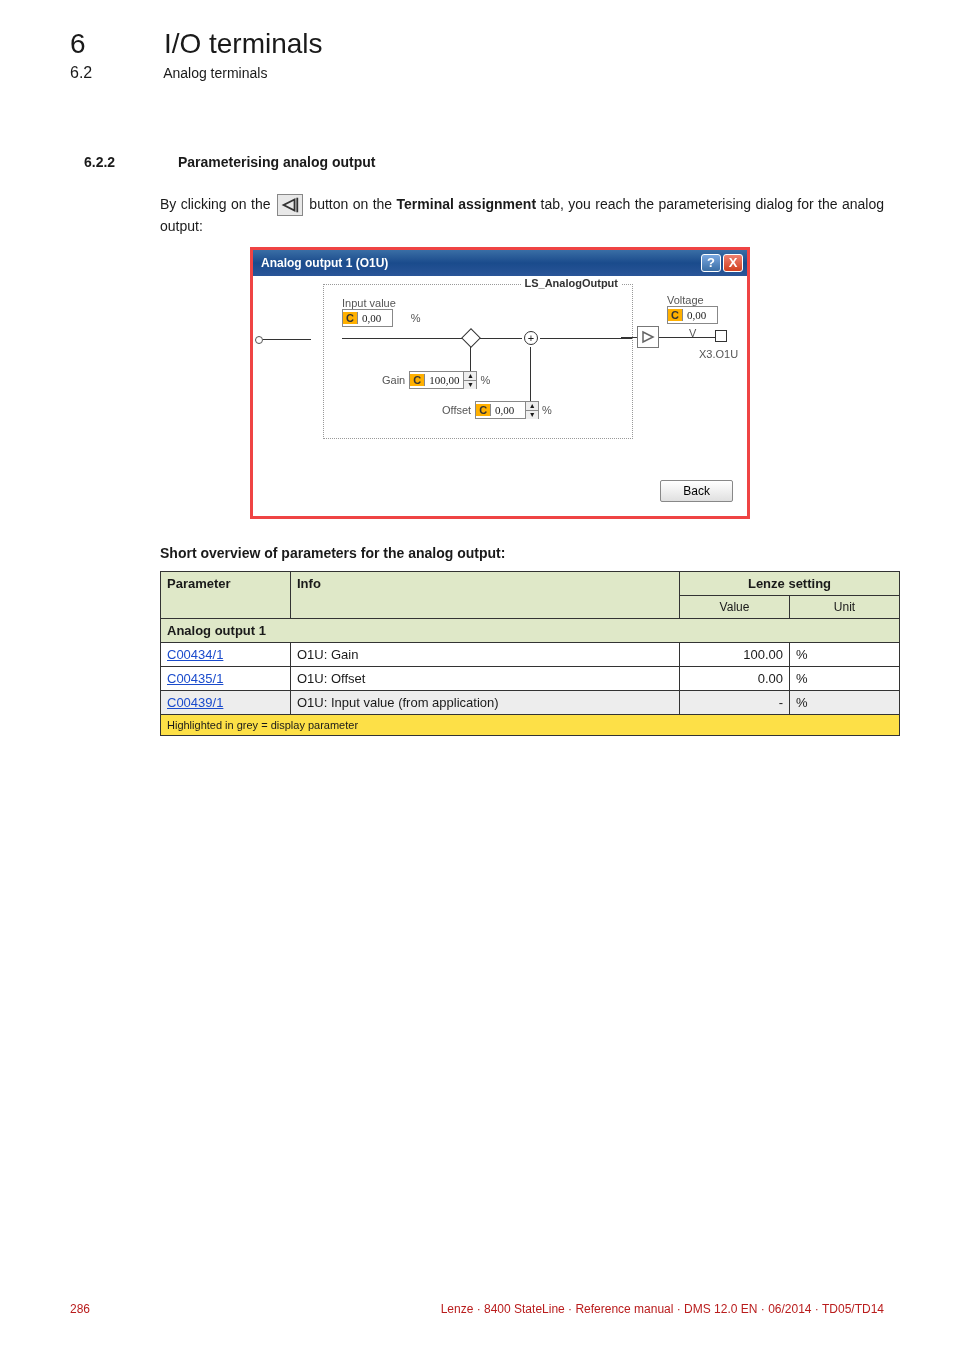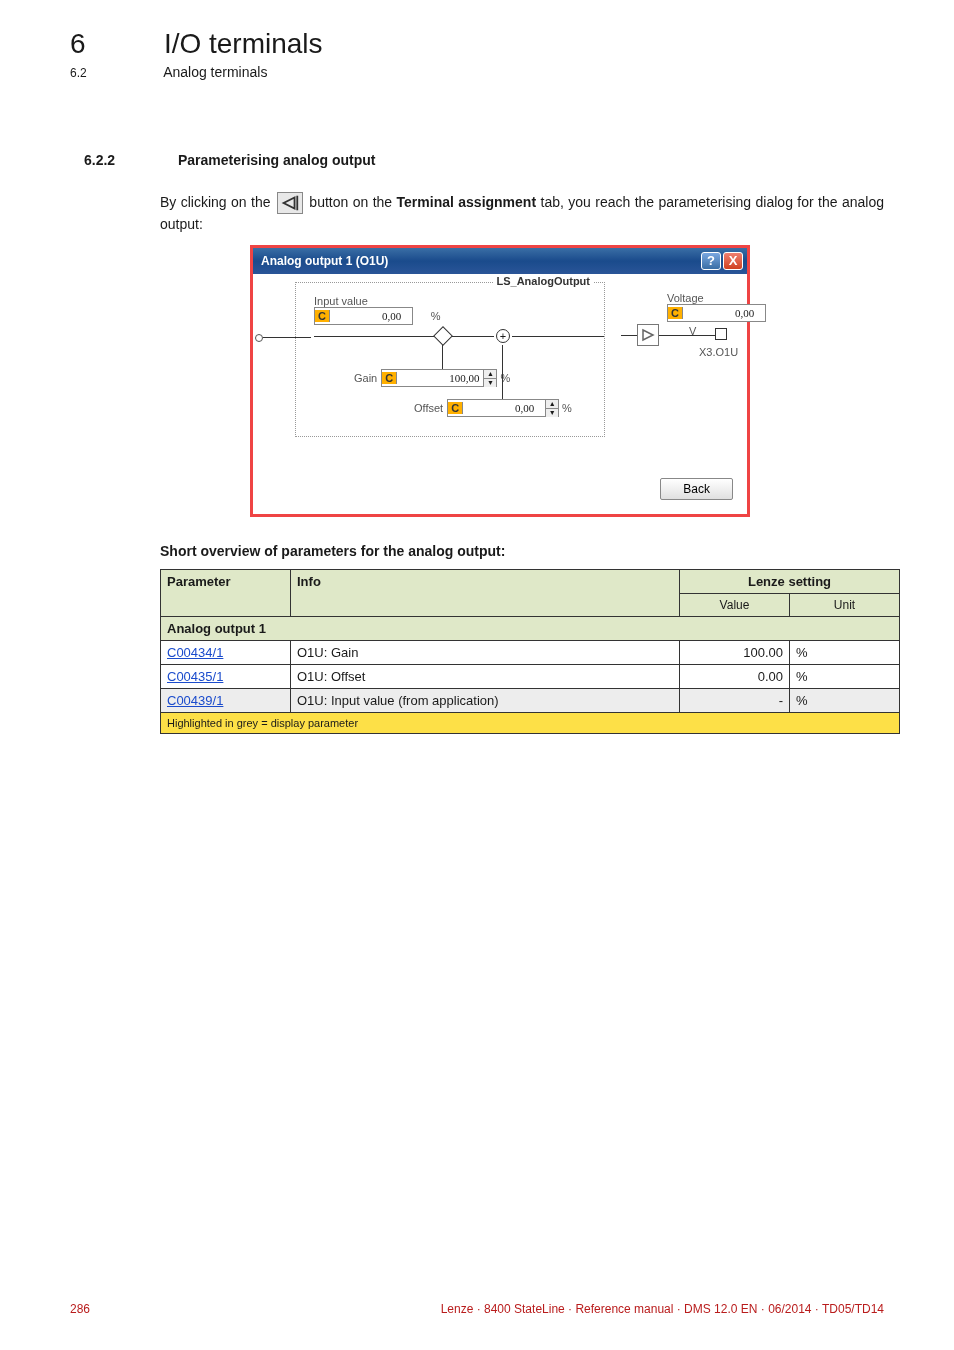--- a/index.html
+++ b/index.html
@@ -9,21 +9,21 @@
     color: #1a1a1a;
     background: #fff;
     width: 954px;
     height: 1350px;
     position: relative;
     padding: 28px 70px 40px 70px;
     font-size: 14px;
   }
   .chapnum { font-size: 28px; font-weight: 400; display:inline-block; width:90px; }
   .chaptitle { font-size: 28px; font-weight: 400; }
-  .secnum { font-size: 12px; display:inline-block; width:90px; }
+  .secnum { font-size: 16px; display:inline-block; width:90px; }
   .sectitle { font-size: 14px; }
   .dashline {
     margin-top: 28px;
     color: #333;
     letter-spacing: 1px;
     white-space: nowrap;
     overflow: hidden;
     font-family: monospace;
   }
   .subsection { margin-top: 28px; }
@@ -53,35 +53,35 @@
   .tbbtn {
     width:20px; height:18px; margin-left:2px;
     display:flex; align-items:center; justify-content:center;
     font-weight:700; font-size:13px;
     border:1px solid #fff; border-radius:3px;
   }
   .tbbtn.help{background:linear-gradient(#7aa7e0,#3a6ea5);color:#fff;}
   .tbbtn.close{background:linear-gradient(#f08070,#d04020);color:#fff;}
   .dialogbody{ background:#fff; padding:18px 14px 14px 14px; position:relative; min-height:240px;}
   .grpbox{
-    position:absolute; left:42px; top:8px; width:310px; height:155px;
+    position:absolute; left:70px; top:8px; width:310px; height:155px;
     border:1px dotted #999;
   }
   .grplabel{
     position:absolute; right:10px; top:-8px; background:#fff;
     font-weight:700; font-size:11px; color:#333; padding:0 4px;
   }
   .lbl{font-size:11px; color:#555;}
   .cbox{
     display:inline-flex; align-items:center;
     border:1px solid #888; background:#fff; height:18px;
     font-size:11px;
   }
   .cbox .c{background:#ffb000; color:#333; font-weight:700; padding:0 3px; border-right:1px solid #888;}
-  .cbox .val{padding:0 4px; min-width:34px; text-align:left; font-family:Tahoma;margin-left:48px;}
+  .cbox .val{padding:0 4px; min-width:34px; text-align:left; font-family:Tahoma;}
   .spin{
     display:inline-flex; flex-direction:column; margin-left:-1px;
     border:1px solid #888; width:14px; height:18px;
   }
   .spin div{flex:1; font-size:7px; line-height:8px; text-align:center; background:#eee;}
   .spin div:first-child{border-bottom:1px solid #888;}
   .prt{position:absolute; width:8px;height:8px;border:1px solid #555;border-radius:50%;}
   .tri{
     position:absolute; width:22px; height:22px; border:1px solid #777;
     display:flex; align-items:center; justify-content:center; background:#fff;

